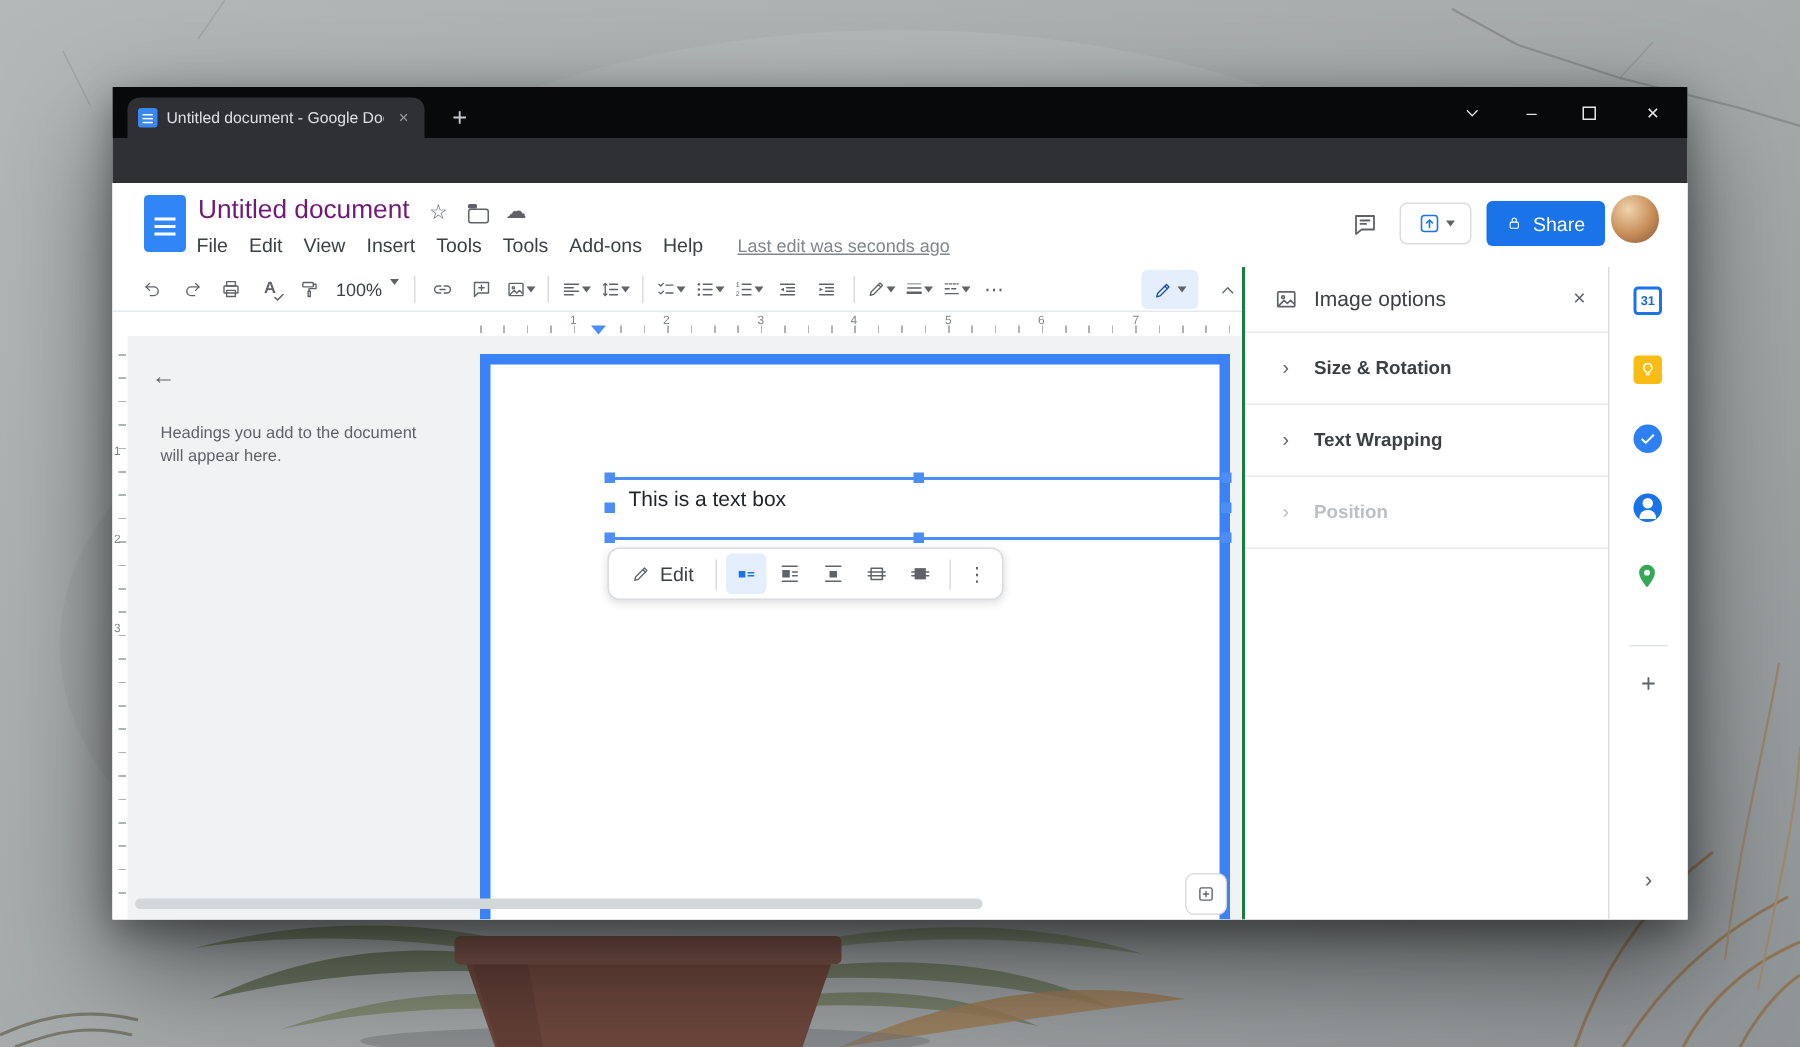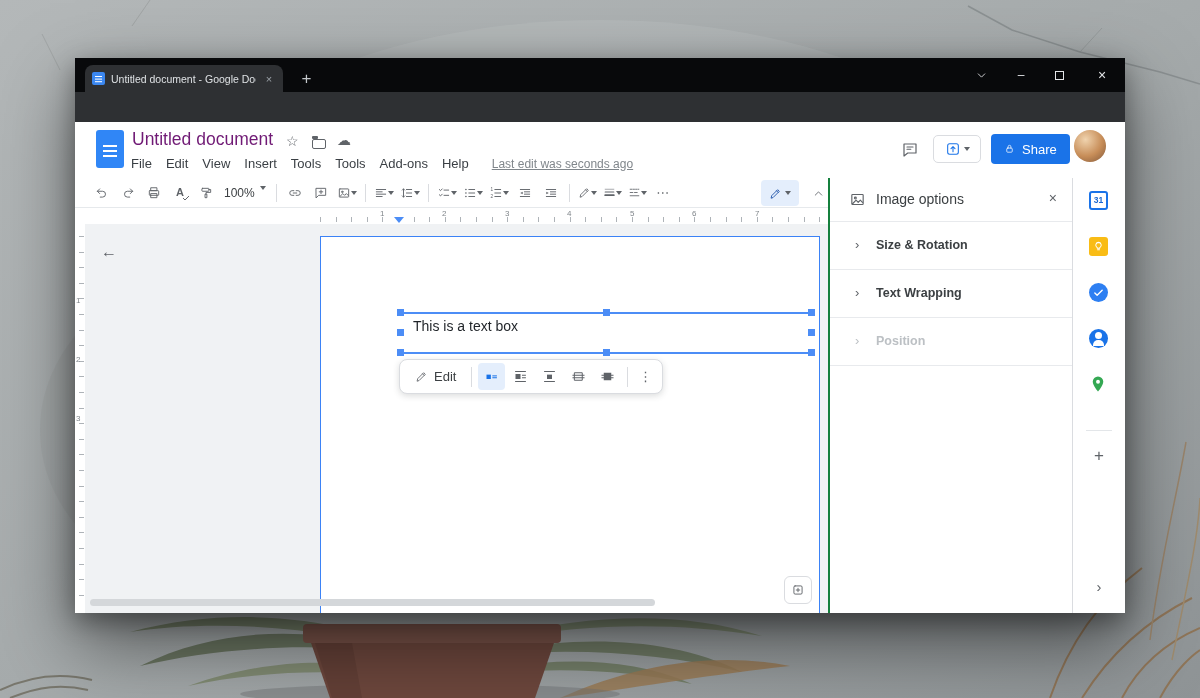--- a/index.html
+++ b/index.html
@@ -77,21 +77,21 @@
   .hnum{position:absolute;top:1px;font-size:8px;color:#80868b}
   .hmarker{position:absolute;left:319px;top:9px;width:0;height:0;border-left:5px solid transparent;border-right:5px solid transparent;border-top:6px solid #4c8df6}
   
   .dcontent{position:absolute;left:0;top:102px;width:753px;bottom:0;background:#f0f2f4;overflow:hidden}
   .vruler{position:absolute;left:0;top:0;width:10px;height:100%;background:#fff}
   .vticks{position:absolute;left:4px;top:12px;width:5px;height:370px;
           background:repeating-linear-gradient(to bottom,#aeb3b8 0 1px,transparent 1px 15.6px)}
   .vnum{position:absolute;left:1px;font-size:8px;color:#80868b}
   .outline-back{position:absolute;left:26px;top:19px;font-size:16px;color:#5f6368}
   .outline-hint{position:absolute;left:32px;top:58px;width:176px;font-size:11px;line-height:15px;color:#5f6368}
-  .page{position:absolute;left:245px;top:12px;width:500px;height:420px;background:#fff;border:1px solid #3b82f6}
+  .page{position:absolute;left:245px;top:12px;width:500px;height:420px;background:#fff;border:7px solid #3b82f6}
   .selline{position:absolute;left:79px;width:411px;height:2px;background:#4c8df6}
   .handle{position:absolute;width:7px;height:7px;background:#4c8df6}
   .tbtext{position:absolute;left:92px;top:81px;font-size:14px;color:#1f2328}
   .ctxbar{position:absolute;left:78px;top:122px;height:35px;background:#fff;border:1px solid #dadce0;border-radius:8px;
           box-shadow:0 2px 6px rgba(60,64,67,.18);display:flex;align-items:center;padding:0 6px;gap:2px}
   .editchip{display:flex;align-items:center;gap:6px;padding:0 9px;font-size:13px;color:#3c4043}
   .ctxsep{width:1px;height:20px;background:#dadce0;margin:0 4px}
   .wic{width:27px;height:27px;border-radius:4px;display:flex;align-items:center;justify-content:center;color:#5f6368}
   .wic.active{background:#e4eefc;color:#1a73e8}
   .kebab{width:22px;height:24px;display:flex;align-items:center;justify-content:center;color:#5f6368;font-size:13px}
@@ -449,20 +449,21 @@
 
       <div class="dcontent">
         <div class="vruler">
           <div class="vticks"></div>
           <span class="vnum" style="top:72px">1</span>
           <span class="vnum" style="top:131px">2</span>
           <span class="vnum" style="top:190px">3</span>
         </div>
 
         <div class="outline-back">←</div>
+        <div class="outline-hint">Headings you add to the document will appear here.</div>
 
         <div class="page">
           <div class="selline" style="top:75px"></div>
           <div class="selline" style="top:115px"></div>
           <div class="handle" style="left:76px;top:72px"></div>
           <div class="handle" style="left:282px;top:72px"></div>
           <div class="handle" style="left:487px;top:72px"></div>
           <div class="handle" style="left:76px;top:92px"></div>
           <div class="handle" style="left:487px;top:92px"></div>
           <div class="handle" style="left:76px;top:112px"></div>

